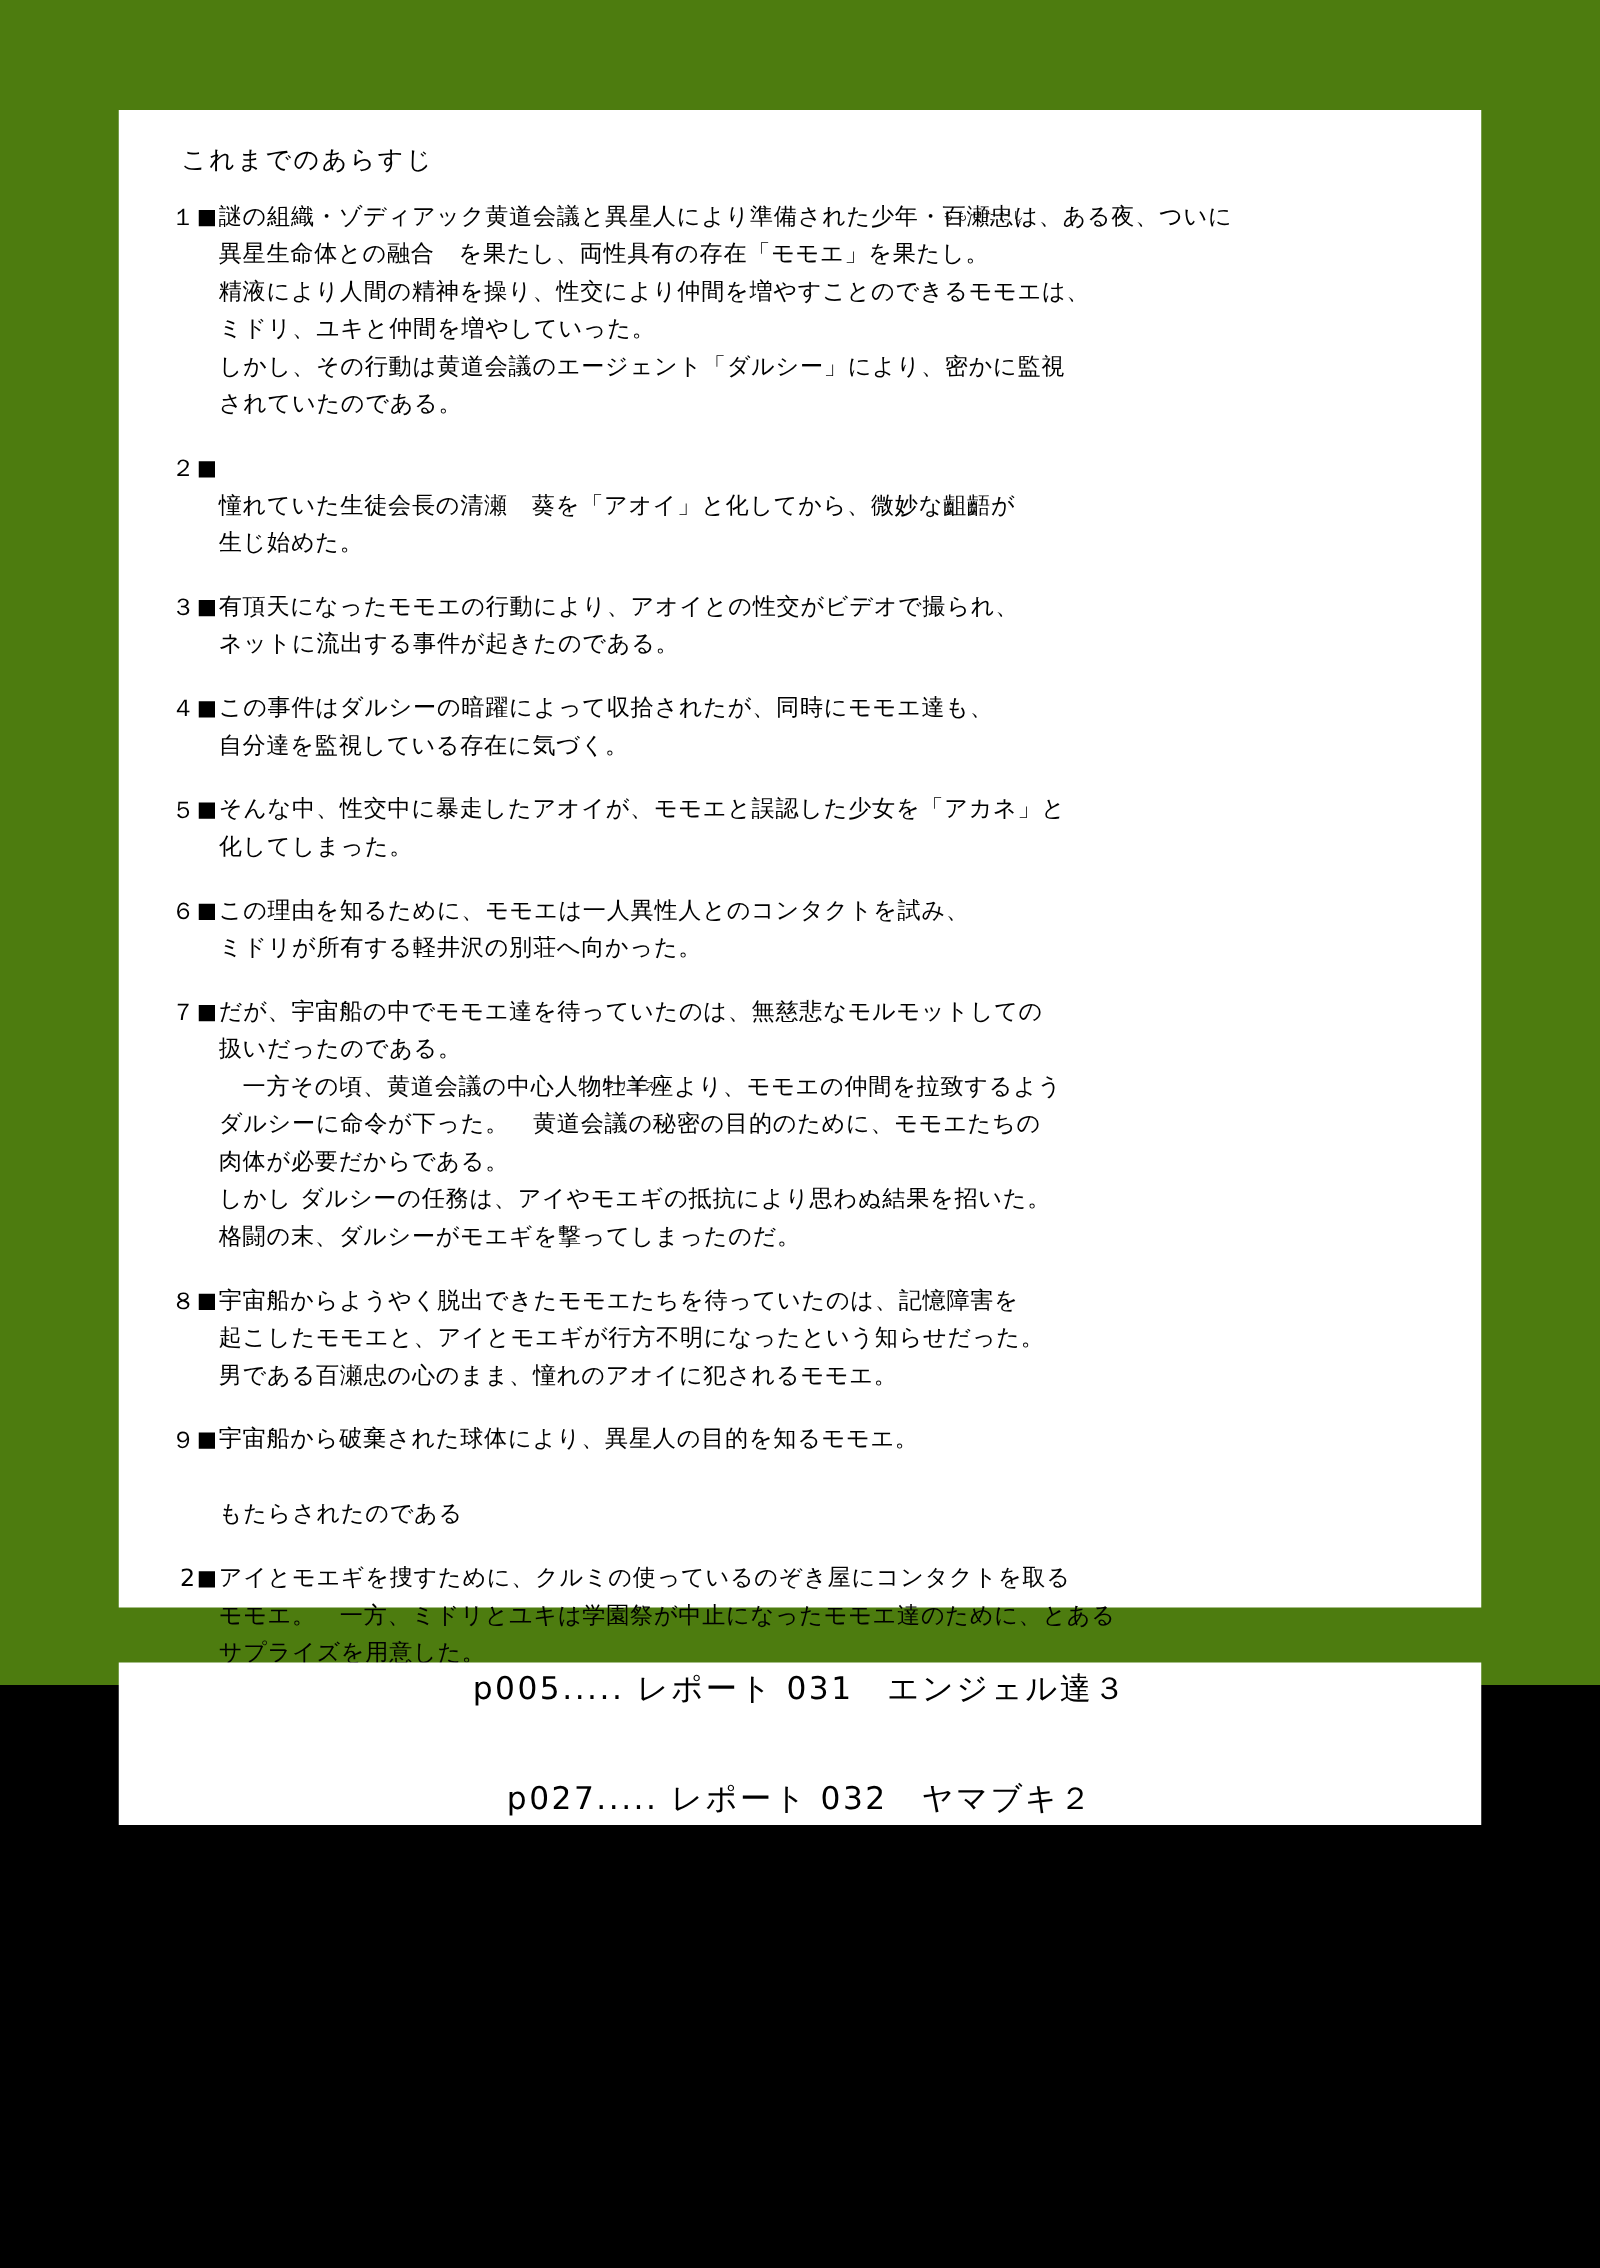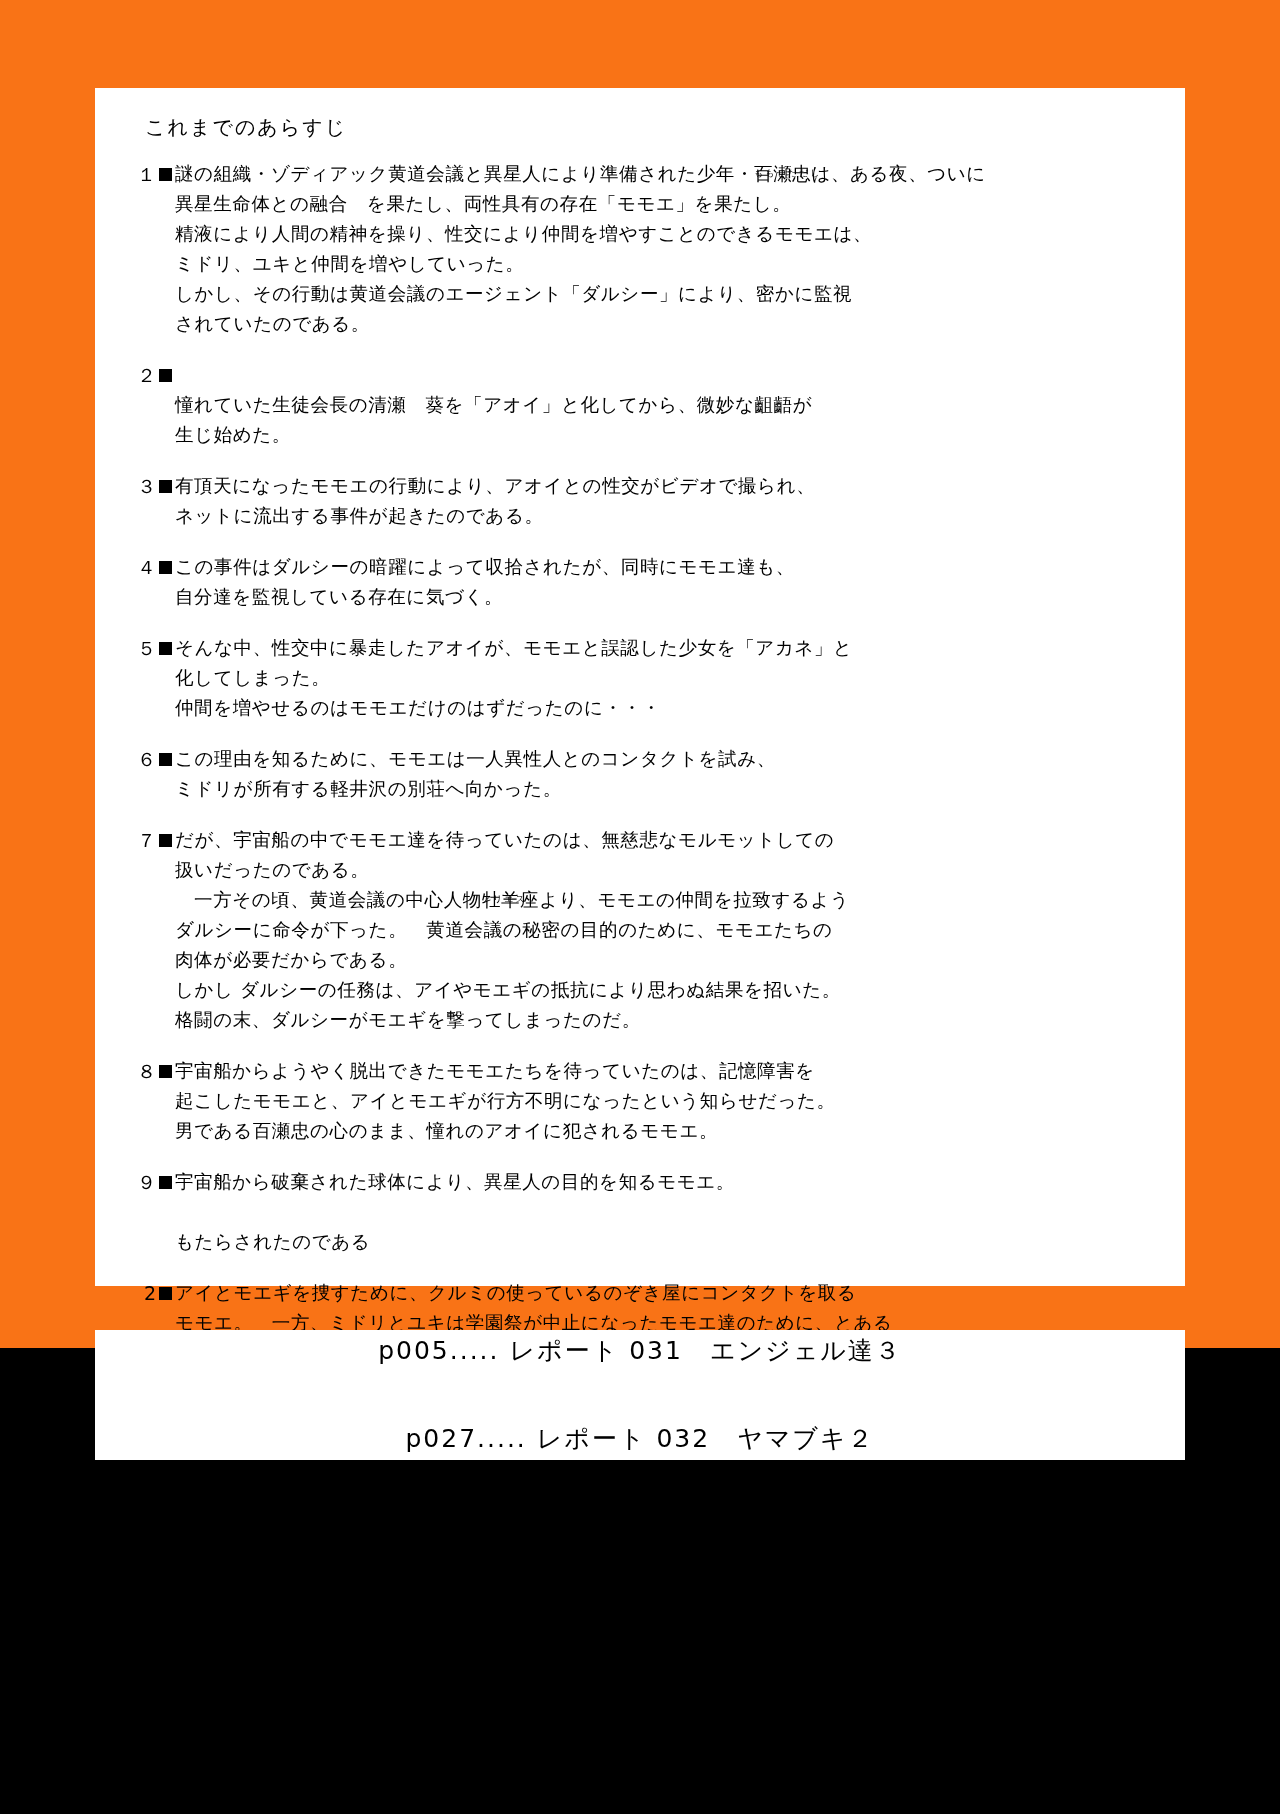--- a/index.html
+++ b/index.html
@@ -11,21 +11,21 @@
     width: 1280px;
     height: 1814px;
     position: relative;
     font-family: "DejaVu Sans", sans-serif;
   }
   .page {
     position: absolute;
     left: 0; top: 0;
     width: 1280px;
     height: 1348px;
-    background: #f97316;
+    background: #4d7c0f;
   }
   .summary-panel {
     position: absolute;
     left: 95px;
     top: 88px;
     width: 1090px;
     height: 1198px;
     background: #ffffff;
     box-sizing: border-box;
     padding: 26px 40px 10px 28px;
@@ -135,21 +135,21 @@
           <div class="entry-body"><span>有頂天になったモモエの行動により、アオイとの性交がビデオで撮られ、</span><br><span>ネットに流出する事件が起きたのである。</span></div>
         </li>
         <li class="entry">
           <span class="entry-num">４</span>
           <span class="entry-marker"></span>
           <div class="entry-body"><span>この事件はダルシーの暗躍によって収拾されたが、同時にモモエ達も、</span><br><span>自分達を監視している存在に気づく。</span></div>
         </li>
         <li class="entry">
           <span class="entry-num">５</span>
           <span class="entry-marker"></span>
-          <div class="entry-body"><span>そんな中、性交中に暴走したアオイが、モモエと誤認した少女を「アカネ」と</span><br><span>化してしまった。</span><br><span>仲間を増やせるのはモモエだけのはずだったのに・・・</span></div>
+          <div class="entry-body"><span>そんな中、性交中に暴走したアオイが、モモエと誤認した少女を「アカネ」と</span><br><span>化してしまった。</span><br></div>
         </li>
         <li class="entry">
           <span class="entry-num">６</span>
           <span class="entry-marker"></span>
           <div class="entry-body"><span>この理由を知るために、モモエは一人異性人とのコンタクトを試み、</span><br><span>ミドリが所有する軽井沢の別荘へ向かった。</span></div>
         </li>
         <li class="entry">
           <span class="entry-num">７</span>
           <span class="entry-marker"></span>
           <div class="entry-body"><span>だが、宇宙船の中でモモエ達を待っていたのは、無慈悲なモルモットしての</span><br><span>扱いだったのである。</span><br><span>　一方その頃、黄道会議の中心人物<span class="ruby-host"><span class="ruby">アリエス</span><span>牡羊座</span></span>より、モモエの仲間を拉致するよう</span><br><span>ダルシーに命令が下った。　黄道会議の秘密の目的のために、モモエたちの</span><br><span>肉体が必要だからである。</span><br><span>しかし ダルシーの任務は、アイやモエギの抵抗により思わぬ結果を招いた。</span><br><span>格闘の末、ダルシーがモエギを撃ってしまったのだ。</span></div>

